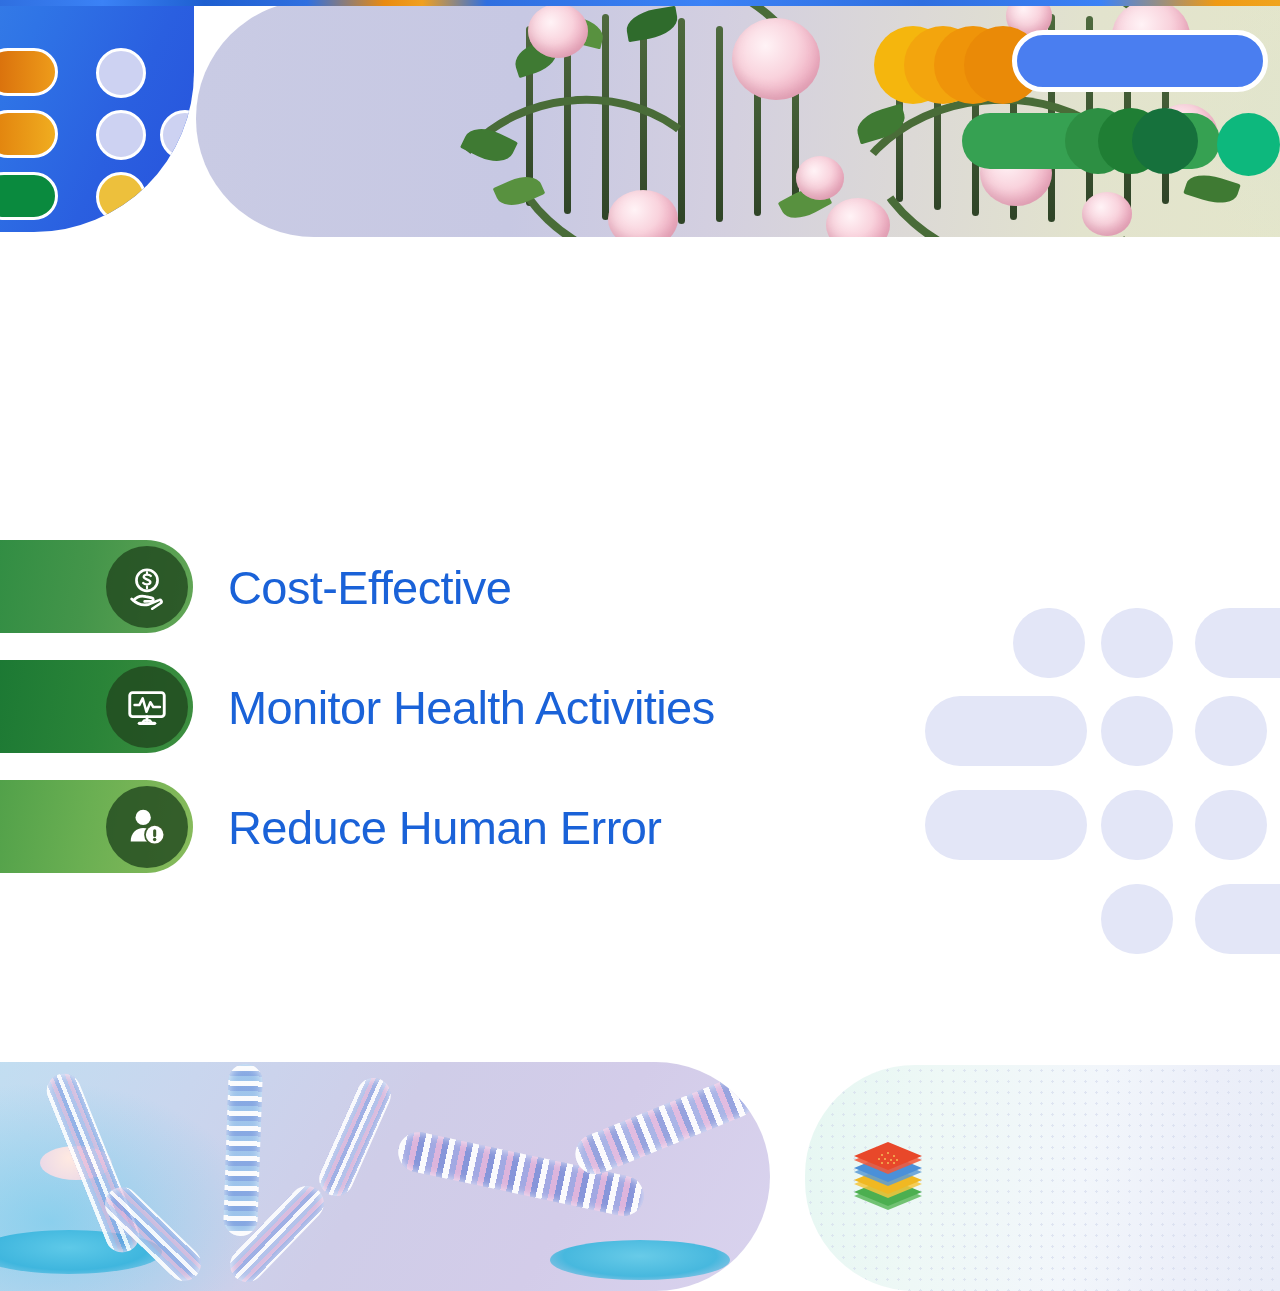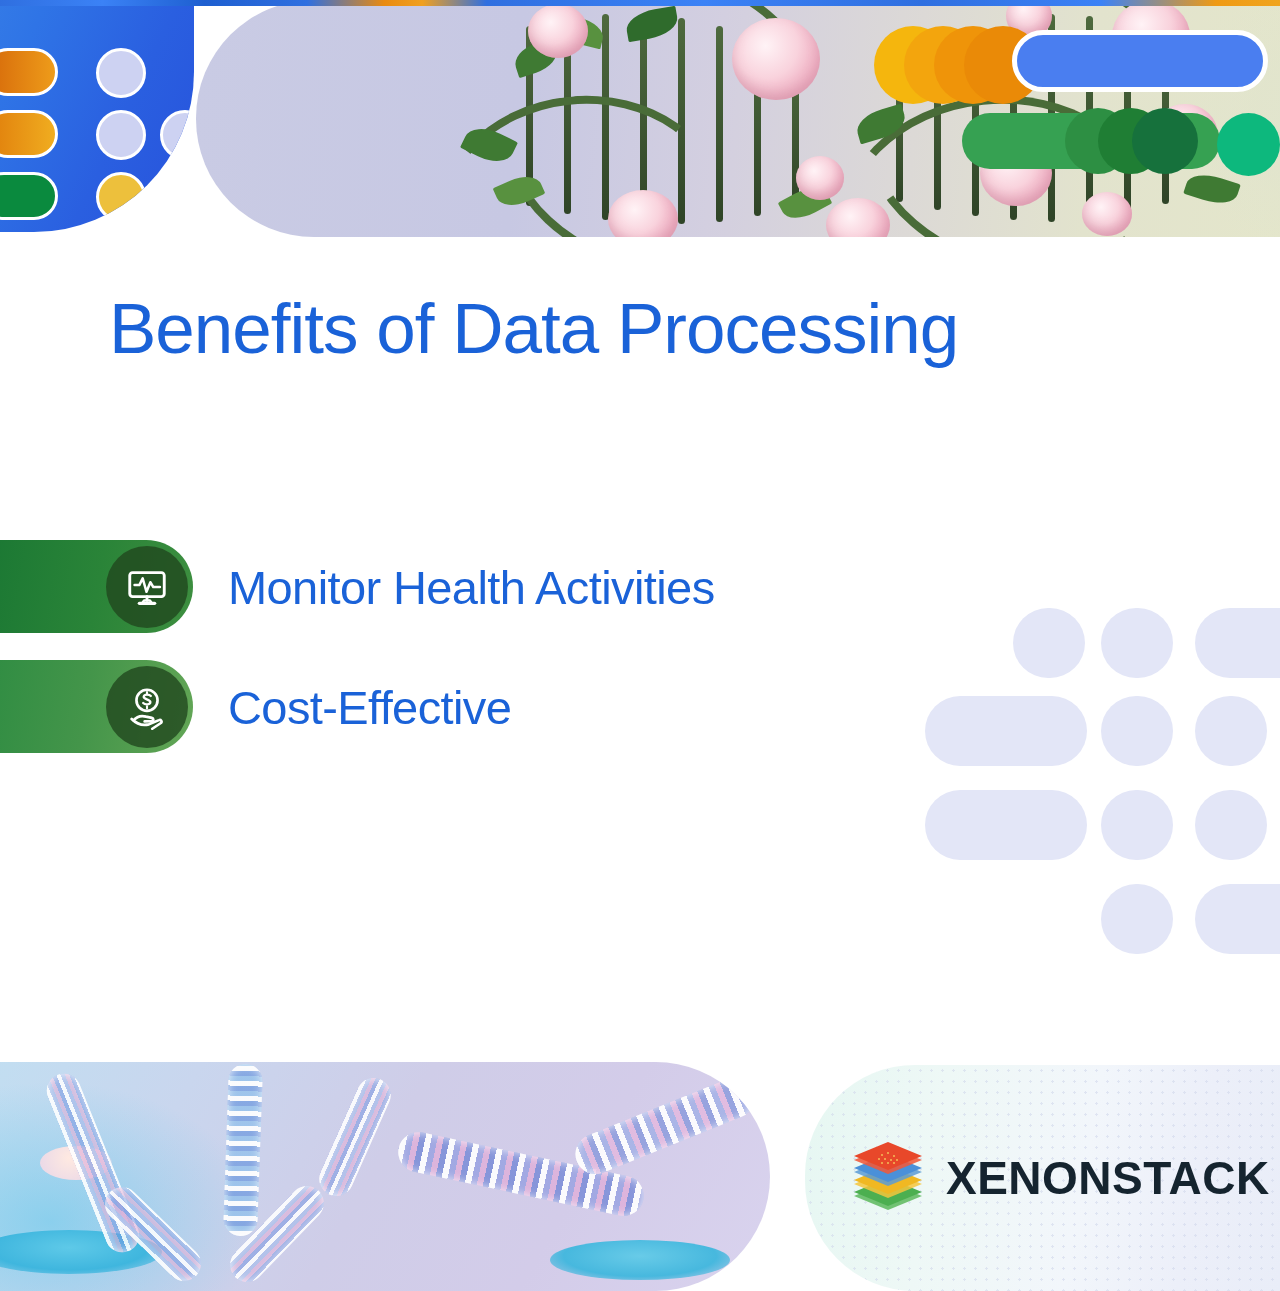--- a/index.html
+++ b/index.html
@@ -224,53 +224,66 @@
     <div class="bcell" style="left:192px; top:200px; width:50px; height:50px; background:#cdd2f2;"></div>
     <div class="bcell" style="left:256px; top:200px; width:50px; height:50px; background:#cdd2f2;"></div>
 
     <div class="bcell" style="left:76px; top:262px; width:78px; height:48px; background:#0a8a3e;"></div>
     <div class="bcell" style="left:192px; top:262px; width:50px; height:50px; background:#edc03c;"></div>
     <div class="bcell" style="left:256px; top:262px; width:50px; height:50px; background:#cdd2f2;"></div>
 
   </div>
 
   <div class="headings">
-    <div class="h-line1">Benefits of Data Processing</div>
   </div>
 
   <div class="benefits">
+
+    <div class="brow">
+      <div class="bbar" style="background:linear-gradient(100deg,#2e8c42 0%,#44954a 50%,#63a656 100%);"></div>
+      <div class="bicon">
+        <svg viewBox="0 0 48 48" fill="none" stroke="#ffffff" stroke-width="2.8" stroke-linecap="round" stroke-linejoin="round">
+          <circle cx="24" cy="17" r="11"></circle>
+          <path d="M28 12.5 c-1.4 -1.6 -6.6 -2.4 -7.4 .6 c-.8 3 6.6 2.6 6.9 5.6 c.3 3 -5.4 3.4 -7.5 1.2" stroke-width="2.4"></path>
+          <path d="M24 8.5 v2.2 M24 23.2 v2.3" stroke-width="2.2"></path>
+          <path d="M10 38 c4 -5 9 -5 13 -4 l6 1.3 c2 .4 2.2 3.2 0 3.4 l-7.5 .3"></path>
+          <path d="M8 36.5 c5 5 12 7 18 5.6 l10.5 -4.4 c2 -.9 3.6 1.5 2 3 l-9 6"></path>
+        </svg>
+      </div>
+      <div class="blabel">Cost-Effective</div>
+    </div>
 
     <div class="brow">
       <div class="bbar" style="background:linear-gradient(100deg,#1a7733 0%,#2a8438 55%,#3e8f40 100%);"></div>
       <div class="bicon">
         <svg viewBox="0 0 48 48" fill="none" stroke="#ffffff" stroke-width="3" stroke-linecap="round" stroke-linejoin="round">
           <rect x="6" y="9" width="36" height="25" rx="3"></rect>
           <path d="M11 22 h5 l3.5 -7 l4 14 l4 -10 l3 5 h7" stroke-width="2.6"></path>
           <path d="M24 34 v4" stroke-width="3"></path>
           <path d="M16 41 h16" stroke-width="3.4"></path>
           <path d="M19 41 l2 -3 h6 l2 3" stroke-width="2.6"></path>
         </svg>
       </div>
       <div class="blabel">Monitor Health Activities</div>
     </div>
 
     <div class="brow">
-      <div class="bbar" style="background:linear-gradient(100deg,#2e8c42 0%,#44954a 50%,#63a656 100%);"></div>
+      <div class="bbar" style="background:linear-gradient(100deg,#4d9e48 0%,#6aaf52 50%,#88bb5c 100%);"></div>
       <div class="bicon">
-        <svg viewBox="0 0 48 48" fill="none" stroke="#ffffff" stroke-width="2.8" stroke-linecap="round" stroke-linejoin="round">
-          <circle cx="24" cy="17" r="11"></circle>
-          <path d="M28 12.5 c-1.4 -1.6 -6.6 -2.4 -7.4 .6 c-.8 3 6.6 2.6 6.9 5.6 c.3 3 -5.4 3.4 -7.5 1.2" stroke-width="2.4"></path>
-          <path d="M24 8.5 v2.2 M24 23.2 v2.3" stroke-width="2.2"></path>
-          <path d="M10 38 c4 -5 9 -5 13 -4 l6 1.3 c2 .4 2.2 3.2 0 3.4 l-7.5 .3"></path>
-          <path d="M8 36.5 c5 5 12 7 18 5.6 l10.5 -4.4 c2 -.9 3.6 1.5 2 3 l-9 6"></path>
+        <svg viewBox="0 0 48 48">
+          <circle cx="20" cy="14" r="8" fill="#ffffff"></circle>
+          <path d="M7 39 c0 -9 6 -14 13 -14 c7 0 13 5 13 14 z" fill="#ffffff"></path>
+          <circle cx="32" cy="32" r="11" fill="#3a5d2a"></circle>
+          <circle cx="32" cy="32" r="9.2" fill="#ffffff"></circle>
+          <rect x="30.4" y="26.3" width="3.2" height="8.2" rx="1.6" fill="#3a5d2a"></rect>
+          <circle cx="32" cy="37" r="1.8" fill="#3a5d2a"></circle>
         </svg>
       </div>
-      <div class="blabel">Cost-Effective</div>
-    </div>
-
+      <div class="blabel">Reduce Human Error</div>
+    </div>
 
 
   </div>
 
   <div class="decor-grid">
 
     <div class="dcell" style="left:108px; top:8px;  width:72px; height:70px;"></div>
     <div class="dcell" style="left:196px; top:8px;  width:72px; height:70px;"></div>
     <div class="dcell" style="left:290px; top:8px;  width:118px; height:70px;"></div>
 
@@ -329,17 +342,16 @@
               <circle cx="33" cy="19" r="1"></circle>
             <circle cx="39" cy="20" r="1"></circle>
               <circle cx="27" cy="19" r="1"></circle>
             <circle cx="45" cy="20" r="1"></circle>
               <circle cx="36" cy="23" r="1"></circle>
             <circle cx="30" cy="23" r="1"></circle>
               <circle cx="42" cy="23" r="1"></circle>
           </g>
         </svg>
       </div>
-      <div class="logo-text">XENONSTACK</div>
     </div>
   </div>
 
 </div>
 
 </body></html>

